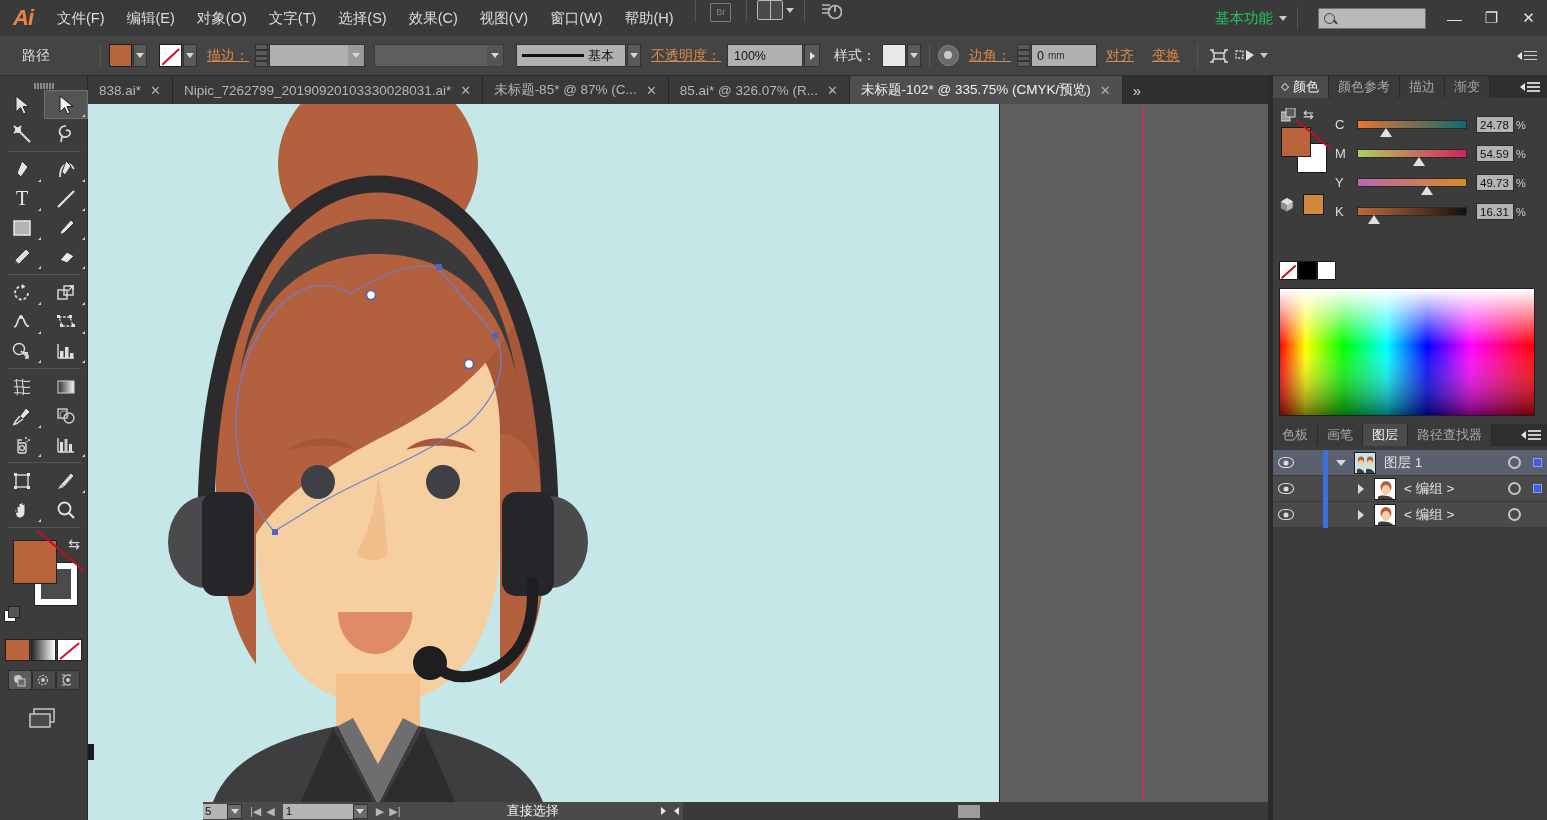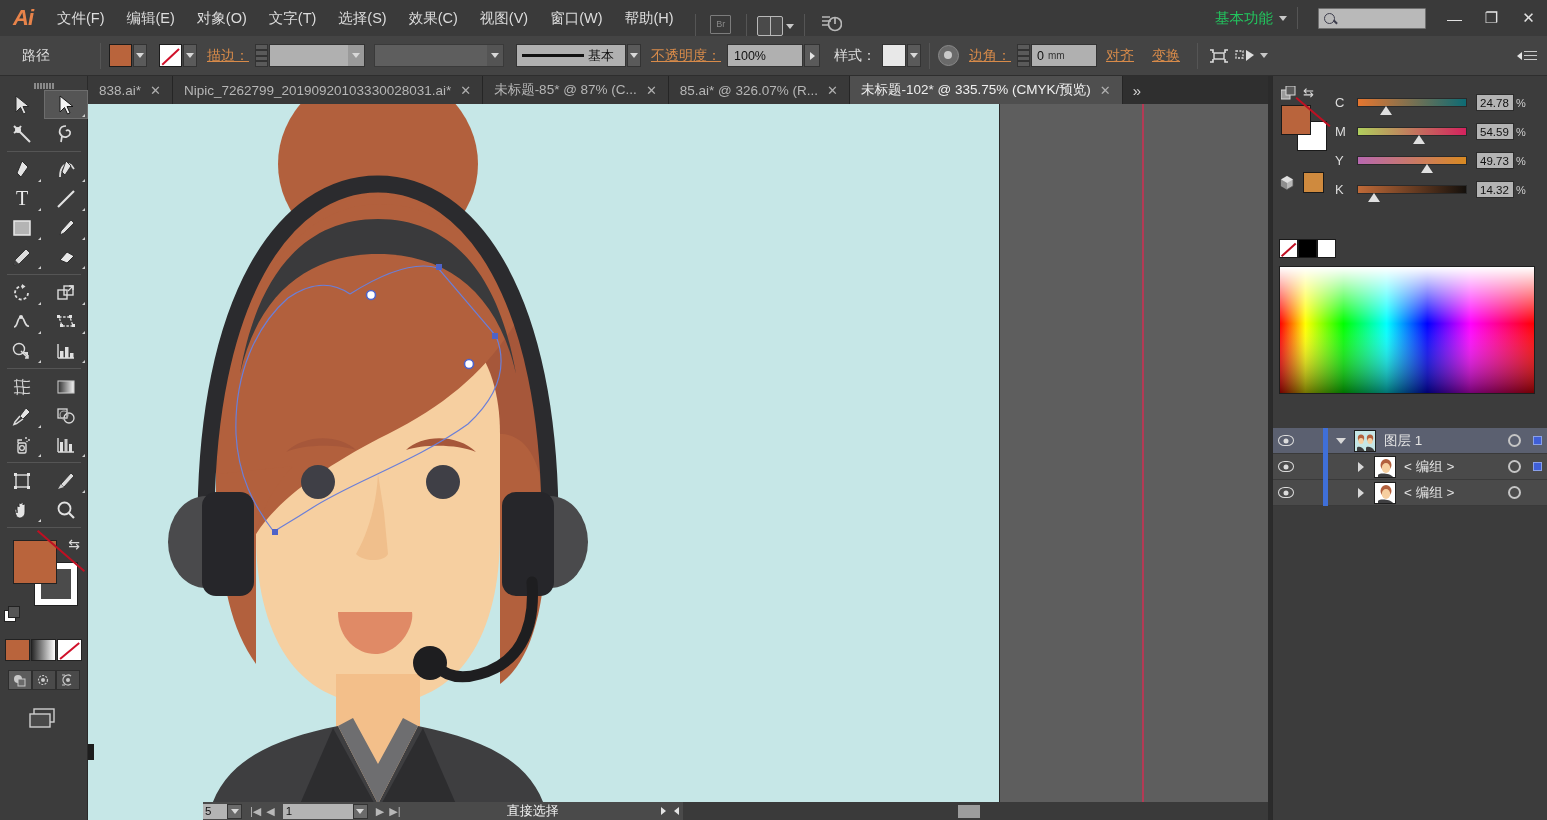--- a/index.html
+++ b/index.html
@@ -2,21 +2,21 @@
 <html><head>
 <meta charset="utf-8">
 <style>
   * { box-sizing: border-box; margin:0; padding:0; }
   html,body { width:1547px; height:820px; overflow:hidden; background:#2b2b2b;
     font-family:"Liberation Sans", sans-serif; color:#d4d4d4; }
   #app { position:relative; width:1547px; height:820px; }
 
   
   .menubar { position:absolute; left:0; top:0; width:1547px; height:36px;
-    background:#3a3a3a; display:flex; align-items:flex-end; }
+    background:#3a3a3a; display:flex; align-items:flex-start; }
   .ai-logo { width:46px; height:36px; display:flex; align-items:center; justify-content:center;
     color:#e8834a; font-size:22px; font-weight:bold; font-style:italic; letter-spacing:-1px; }
   .menu-item { padding:0 11px; height:36px; line-height:36px; font-size:14.5px; color:#dcdcdc;
     white-space:nowrap; }
   .mb-sep { width:1px; height:22px; background:#555; margin:0 10px; }
   .mb-icon { width:30px; height:24px; display:flex; align-items:center; justify-content:center;
     color:#9a9a9a; }
   .mb-box { width:21px; height:19px; border:1px solid #7c7c7c; border-radius:1px;
     display:flex; align-items:center; justify-content:center; font-size:9px; color:#888; }
   .mb-doclayout { display:flex; align-items:center; gap:3px; }
@@ -759,20 +759,43 @@
     <div class="sb-tri">
         <div class="tri-r"></div>
       </div>
     <div class="sb-tri">
         <div class="tri-l"></div>
       </div>
   </div>
 
   <div class="rightpanel">
 
+    <div class="ptabs">
+      <div class="ptab active">
+        <span class="dia"></span>
+        <span>颜色</span>
+      </div>
+      <div class="ptab">
+        <span>颜色参考</span>
+      </div>
+      <div class="ptab">
+        <span>描边</span>
+      </div>
+      <div class="ptab">
+        <span>渐变</span>
+      </div>
+      <div class="ptabs-menu">
+        <div class="tri-l"></div>
+        <div class="hamb" style="margin-left:2px;">
+            <span></span>
+            <span></span>
+            <span></span>
+          </div>
+      </div>
+    </div>
 
     <div class="colorpanel">
       <div class="cp-left">
         <div class="cp-icons">
           <svg width="15" height="15" viewBox="0 0 15 15">
             <rect x="0" y="4" width="9" height="9" fill="#9a9a9a" stroke="#d8d8d8" stroke-width="1"></rect>
             <rect x="5" y="0" width="9" height="9" fill="#5a5a5a" stroke="#d8d8d8" stroke-width="1"></rect>
           </svg>
           <span style="color:#d8d8d8;font-size:13px;line-height:13px;">⇆</span>
         </div>
@@ -814,21 +837,21 @@
             <div class="sthumb" style="left:63px;"></div>
           </div>
           <div class="sfield">49.73</div>
           <span class="spct">%</span>
         </div>
         <div class="srow">
           <div class="slabel">K</div>
           <div class="strack" style="background:linear-gradient(90deg,#c06a38,#14100c);">
             <div class="sthumb" style="left:10px;"></div>
           </div>
-          <div class="sfield">14.32</div>
+          <div class="sfield">16.31</div>
           <span class="spct">%</span>
         </div>
       </div>
 
       <div class="cp-bottomsw">
         <div class="bsw bsw-none"></div>
         <div class="bsw bsw-k"></div>
         <div class="bsw bsw-w"></div>
       </div>
 
@@ -851,20 +874,42 @@
               <stop offset="1" stop-color="#000000" stop-opacity="0.55"></stop>
             </linearGradient>
           </defs>
           <rect width="254" height="126" fill="url(#hue)"></rect>
           <rect width="254" height="126" fill="url(#wht)"></rect>
         </svg>
       </div>
     </div>
 
     <div class="layerspanel">
+      <div class="ptabs">
+        <div class="ptab">
+          <span>色板</span>
+        </div>
+        <div class="ptab">
+          <span>画笔</span>
+        </div>
+        <div class="ptab active">
+          <span>图层</span>
+        </div>
+        <div class="ptab">
+          <span>路径查找器</span>
+        </div>
+        <div class="ptabs-menu">
+          <div class="tri-l"></div>
+          <div class="hamb" style="margin-left:2px;">
+              <span></span>
+              <span></span>
+              <span></span>
+            </div>
+        </div>
+      </div>
 
       <div class="layer-rows">
 
         <div class="lrow sel">
           <div class="lcell-eye">
               <div class="eye"></div>
             </div>
           <div class="lcell-lock"></div>
           <div class="lcell-bar"></div>
           <div class="lcell-ind">

